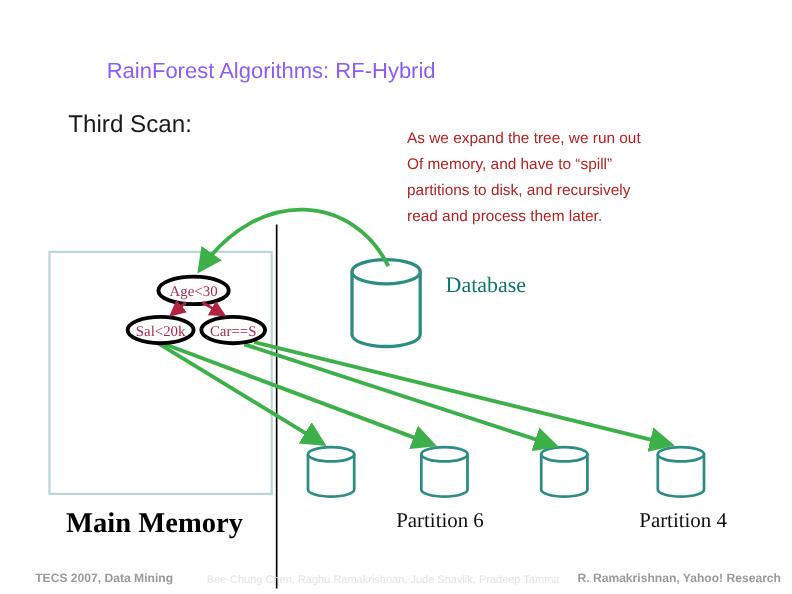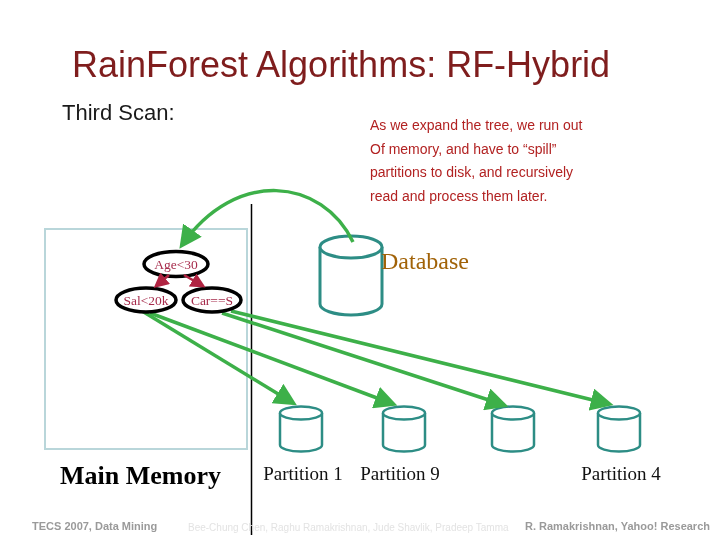--- a/index.html
+++ b/index.html
@@ -1,25 +1,25 @@
 <!DOCTYPE html>
 <html><head>
 <meta charset="utf-8">
 <style>
   html,body{margin:0;padding:0;background:#fff;}
   .slide{position:relative;width:720px;height:540px;background:#ffffff;overflow:hidden;
          font-family:"Liberation Sans",sans-serif;}
   .abs{position:absolute;}
-  .title{left:72px;top:48px;font-size:36px;line-height:34px;color:#7f1d1d;letter-spacing:0px;}
+  .title{left:97px;top:48px;font-size:20px;line-height:34px;color:#8b5cf6;letter-spacing:0px;}
   .heading{left:62px;top:100px;font-size:22px;color:#1a1a1a;}
   .note{left:370px;top:114px;font-size:14px;line-height:23.5px;color:#B22222;white-space:pre-line;}
   .mem-box{left:44px;top:228px;width:200px;height:218px;border:2px solid #B9D6DA;background:transparent;}
   .overlay{left:0;top:0;pointer-events:none;}
   .node-text{font-family:"Liberation Serif",serif;font-size:13.5px;fill:#A62B4B;text-anchor:middle;}
-  .db-label{left:381px;top:248px;font-size:24px;font-family:"Liberation Serif",serif;color:#a16207;}
+  .db-label{left:405px;top:248px;font-size:20px;font-family:"Liberation Serif",serif;color:#0f766e;}
   .mm-label{left:60px;top:461px;font-size:26px;font-weight:bold;font-family:"Liberation Serif",serif;color:#000;}
   .part-label{top:463px;font-size:19px;font-family:"Liberation Serif",serif;color:#111;transform:translateX(-50%);white-space:nowrap;}
   .footer-left{left:32px;top:520px;font-size:11px;font-weight:bold;color:#9A9A9A;text-align:right;}
   .footer-watermark{left:188px;top:522px;font-size:10px;color:#E3E3E3;white-space:nowrap;}
   .footer-right{right:10px;top:520px;font-size:11px;font-weight:bold;color:#9A9A9A;}
 </style>
 </head>
 <body>
 
 <div class="slide">
@@ -81,21 +81,20 @@
     <line x1="169" y1="275" x2="156" y2="286" stroke="#B02442" stroke-width="2.5" marker-end="url(#ra)"></line>
     <line x1="184" y1="275" x2="203" y2="286" stroke="#B02442" stroke-width="2.5" marker-end="url(#ra)"></line>
 
     <text class="node-text" x="176" y="269">Age&lt;30</text>
     <text class="node-text" x="146" y="305">Sal&lt;20k</text>
     <text class="node-text" x="212" y="305">Car==S</text>
   </svg>
 
   <div class="abs db-label">Database</div>
   <div class="abs mm-label">Main Memory</div>
-  <div class="abs part-label" style="left:303px">Partition 1</div>
-  <div class="abs part-label" style="left:400px">Partition 9</div>
+  <div class="abs part-label" style="left:400px">Partition 6</div>
   <div class="abs part-label" style="left:621px">Partition 4</div>
 
   <div class="abs footer-left">TECS 2007, Data Mining</div>
   <div class="abs footer-right">R. Ramakrishnan, Yahoo! Research</div>
   <div class="abs footer-watermark">Bee-Chung Chen, Raghu Ramakrishnan, Jude Shavlik, Pradeep Tamma</div>
 
 </div>
 
 </body></html>

